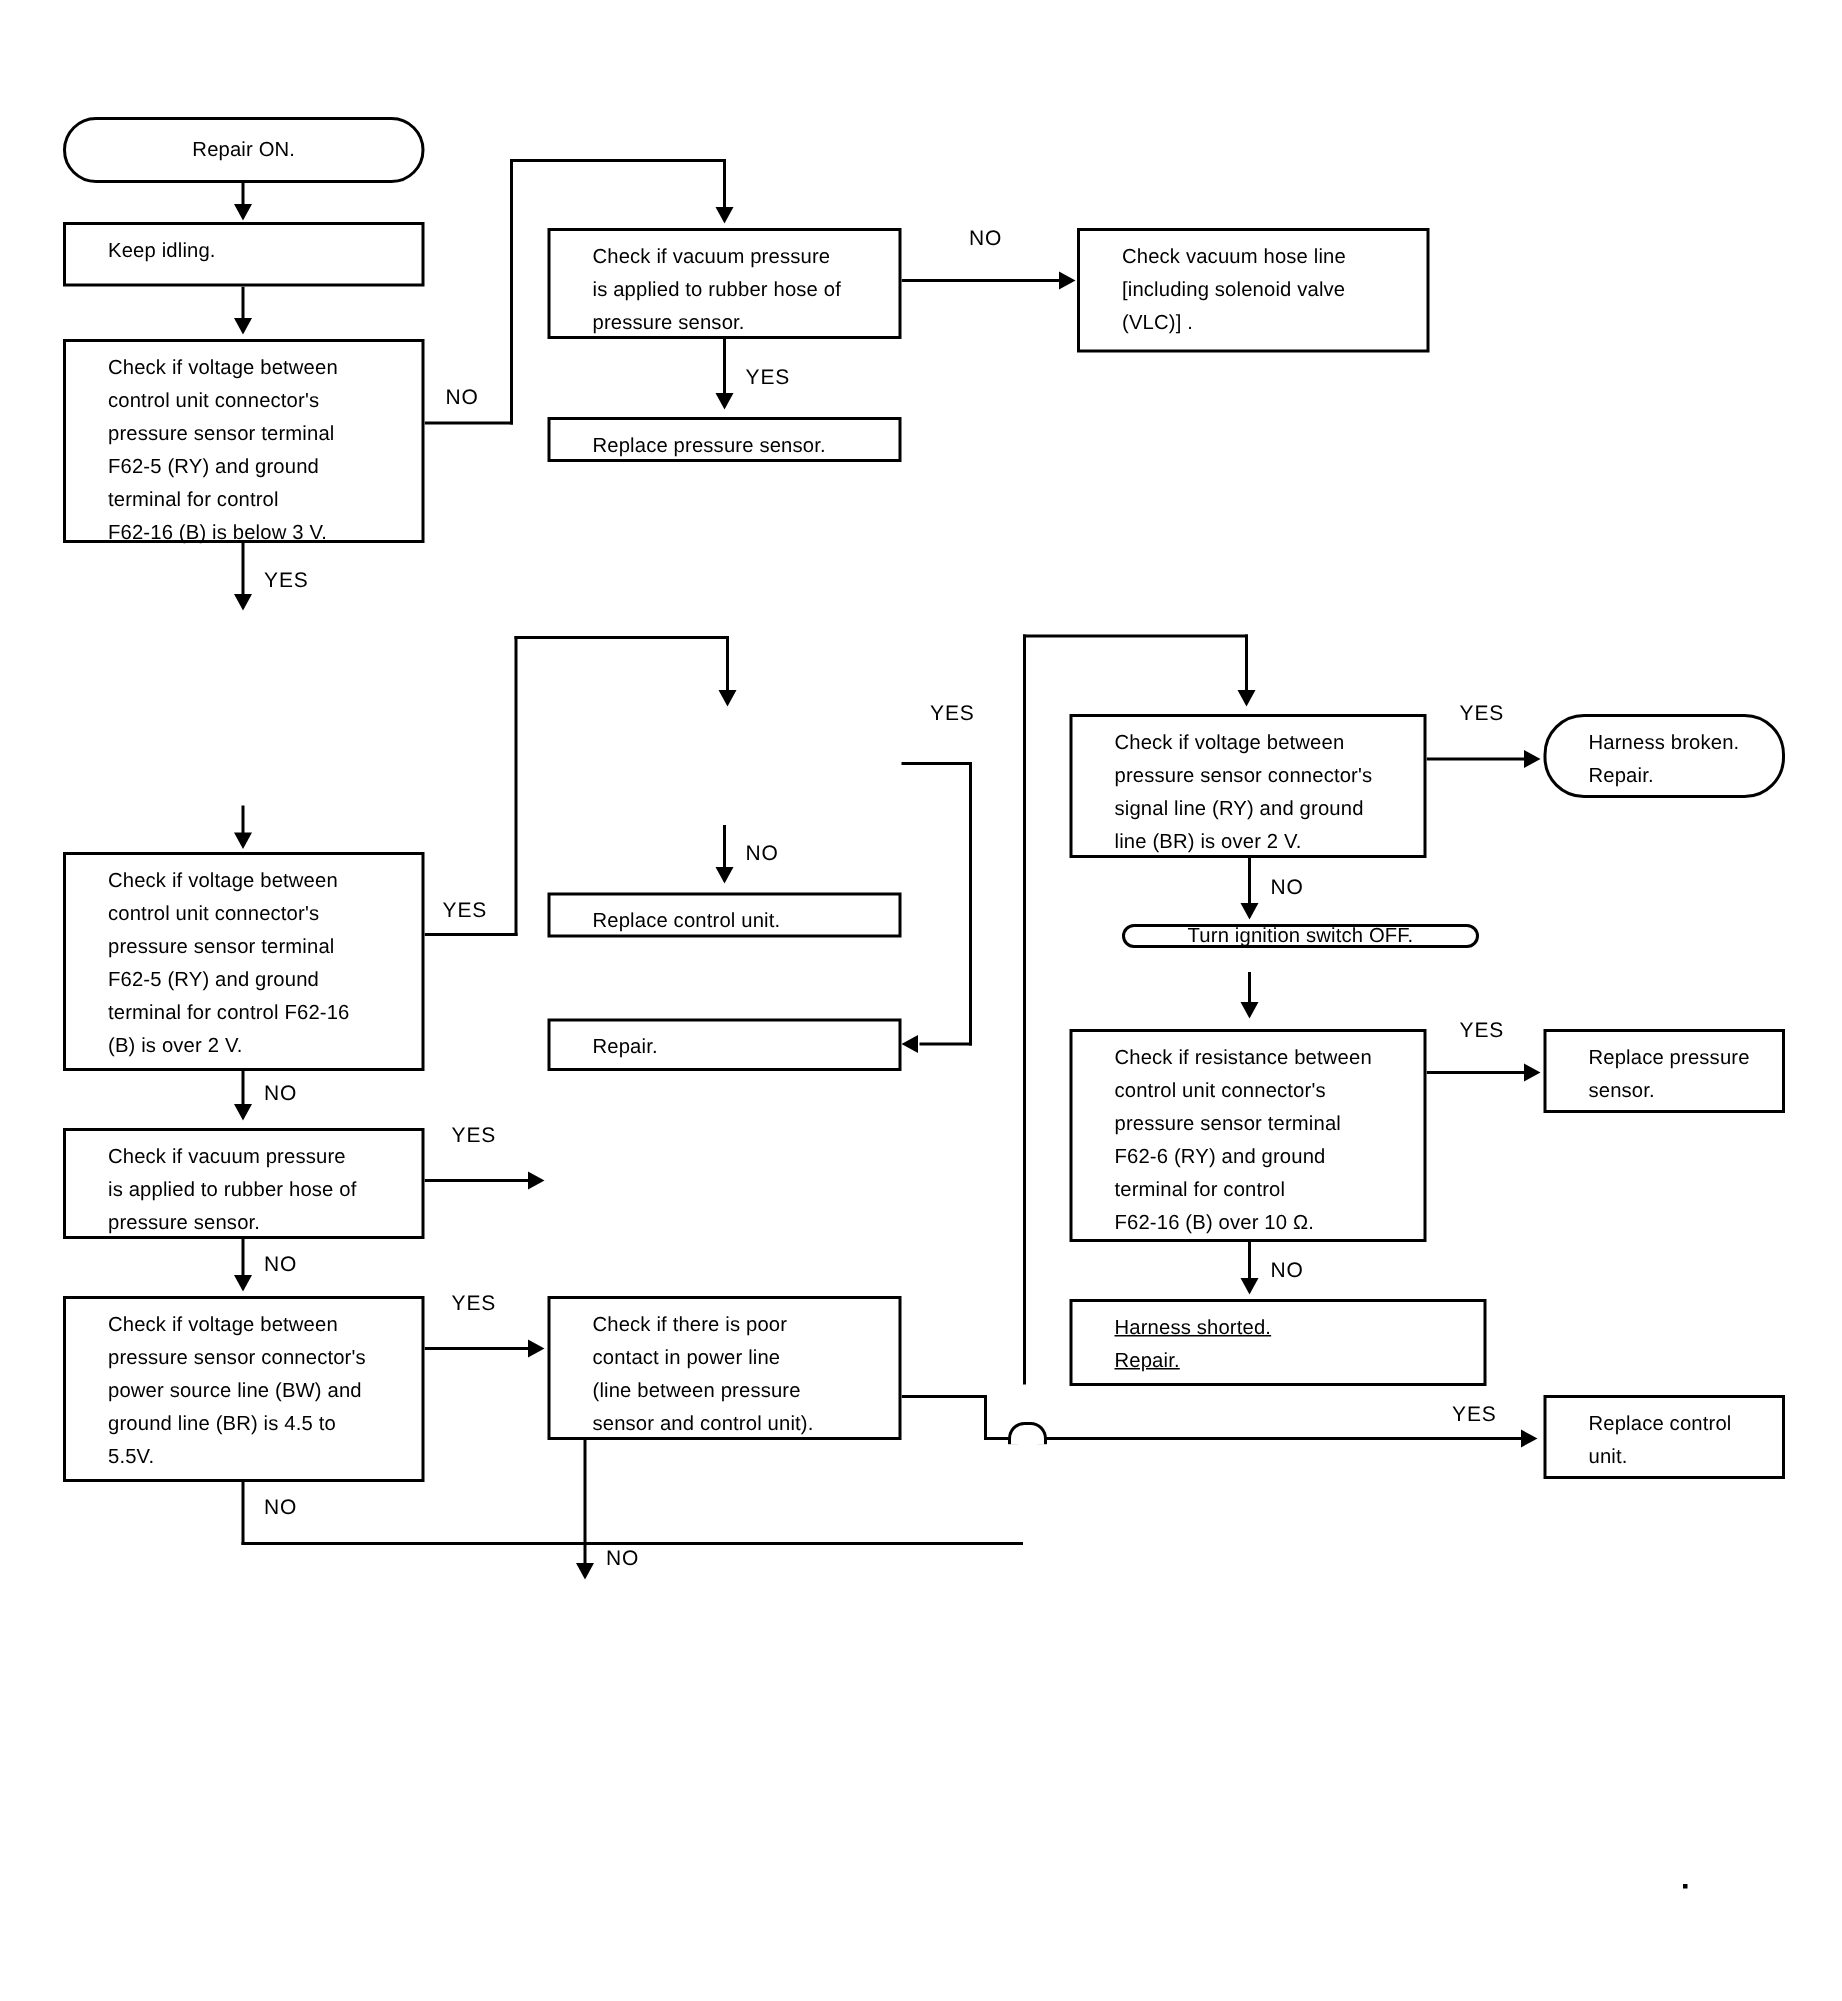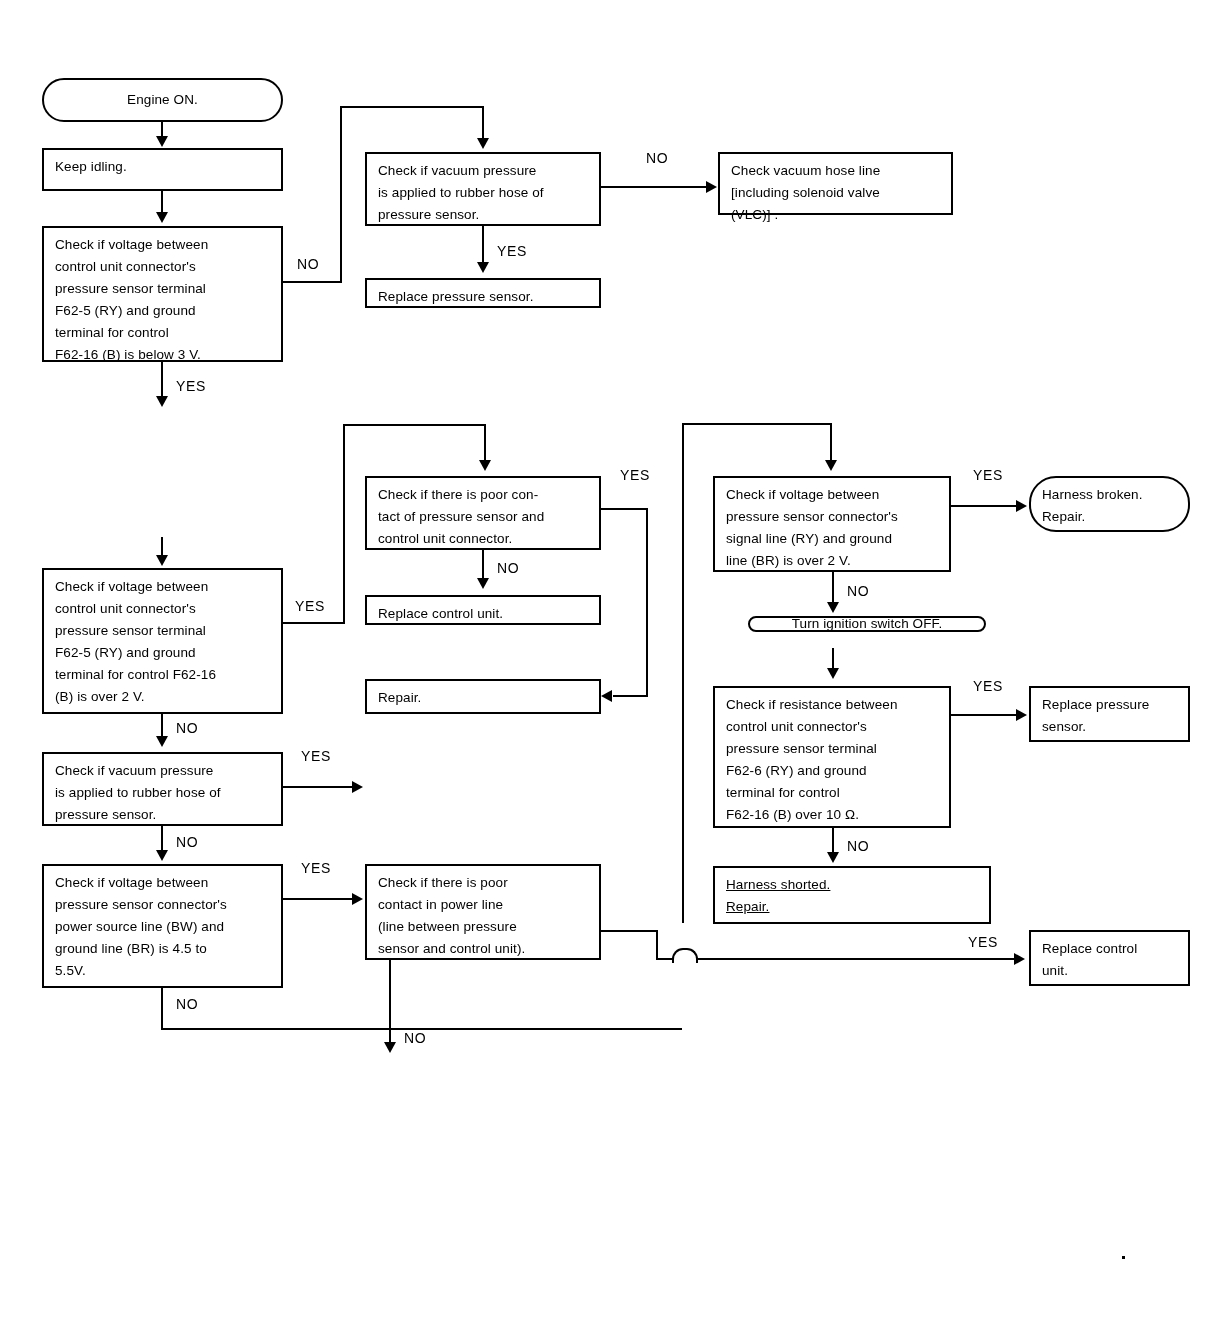--- a/index.html
+++ b/index.html
@@ -19,21 +19,21 @@
   
   .node {
     position: absolute;
     box-sizing: border-box;
     border: 2px solid #000000;
     background: #ffffff;
     color: #000000;
     font-size: 13.5px;
     line-height: 22px;
     letter-spacing: 0.1px;
-    padding: 6px 0 6px 11px;
+    padding: 6px 0 6px 28px;
     white-space: pre-line;
     z-index: 5;
   }
   .node.terminal {
     border-radius: 26px;
     text-align: center;
     padding: 0;
     display: flex;
     align-items: center;
     justify-content: center;
@@ -91,53 +91,50 @@
     background: #000000;
     z-index: 1;
   }
 </style>
 </head>
 <body>
 
 <div id="canvas">
 
   <div class="node terminal" style="left:42px; top:78px; width:241px; height:44px;">
-    <span>Engine ON.</span>
+    <span>Repair ON.</span>
   </div>
 
   <div class="node" style="left:42px; top:148px; width:241px; height:43px;">Keep idling.</div>
 
   <div class="node" style="left:42px; top:226px; width:241px; height:136px;">Check if voltage between
 control unit connector's
 pressure sensor terminal
 F62-5 (RY) and ground
 terminal for control
 F62-16 (B) is below 3 V.</div>
 
   <div class="node" style="left:365px; top:152px; width:236px; height:74px;">Check if vacuum pressure
 is applied to rubber hose of
 pressure sensor.</div>
 
-  <div class="node" style="left:718px; top:152px; width:235px; height:63px;">Check vacuum hose line
+  <div class="node" style="left:718px; top:152px; width:235px; height:83px;">Check vacuum hose line
 [including solenoid valve
 (VLC)] .</div>
 
   <div class="node" style="left:365px; top:278px; width:236px; height:30px;">Replace pressure sensor.</div>
 
 
   <div class="node" style="left:42px; top:568px; width:241px; height:146px;">Check if voltage between
 control unit connector's
 pressure sensor terminal
 F62-5 (RY) and ground
 terminal for control F62-16
 (B) is over 2 V.</div>
 
-  <div class="node" style="left:365px; top:476px; width:236px; height:74px;">Check if there is poor con-
-tact of pressure sensor and
-control unit connector.</div>
 
   <div class="node" style="left:365px; top:595px; width:236px; height:30px;">Replace control unit.</div>
 
   <div class="node" style="left:365px; top:679px; width:236px; height:35px;">Repair.</div>
 
   <div class="node" style="left:713px; top:476px; width:238px; height:96px;">Check if voltage between
 pressure sensor connector's
 signal line (RY) and ground
 line (BR) is over 2 V.</div>
 

